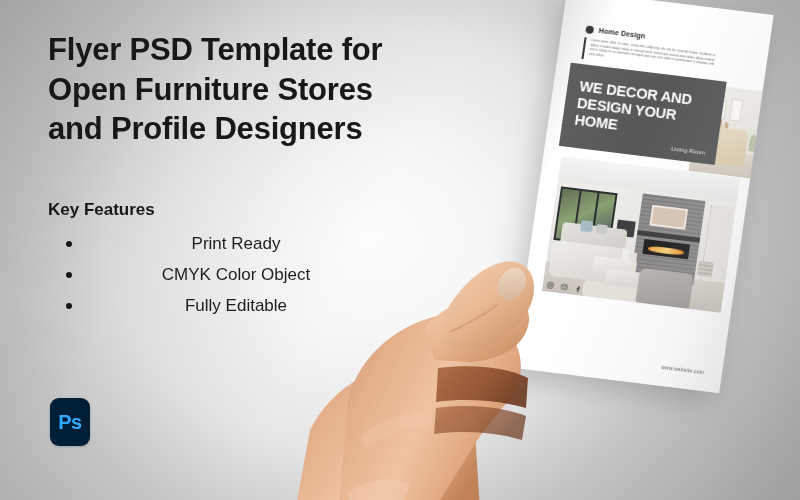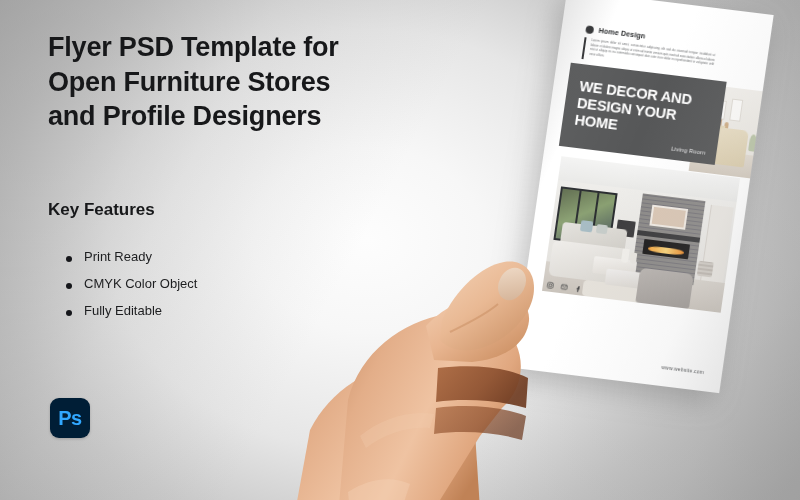--- a/index.html
+++ b/index.html
@@ -37,70 +37,71 @@
 
   
   .copy {
     position: absolute;
     left: 48px;
     top: 30px;
     width: 360px;
     z-index: 40;
   }
   .headline {
-    font-size: 27px;
+    font-size: 31px;
     line-height: 1.28;
     font-weight: 700;
     color: #17181a;
     letter-spacing: -0.2px;
   }
   .headline .hl-line { display: block; }
 
   .features {
     position: absolute;
     left: 48px;
     top: 200px;
     width: 340px;
     z-index: 40;
   }
   .features-title {
     font-size: 17px;
     font-weight: 700;
     color: #17181a;
-    margin-bottom: 30px;
+    margin-bottom: 15px;
   }
   .features-list {
     list-style: none;
   }
   .features-list li {
     position: relative;
-    font-size: 13px;
+    font-size: 17px;
     color: #1d1e20;
     line-height: 1.0;
     padding-left: 36px;
     margin-bottom: 14px;
     font-weight: 400;
+    text-align: center;
   }
   .features-list li .bullet {
     position: absolute;
     left: 18px;
     top: 6px;
     width: 6px;
     height: 6px;
     border-radius: 50%;
     background: #15161a;
   }
 
   
   .ps-badge {
     position: absolute;
     left: 50px;
     top: 398px;
     width: 40px;
-    height: 40px;
+    height: 48px;
     border-radius: 9px;
     background: #001e36;
     z-index: 40;
     display: flex;
     align-items: center;
     justify-content: center;
     box-shadow: 0 1px 3px rgba(0,0,0,0.18);
   }
   .ps-badge .ps-text {
     color: #31a8ff;

